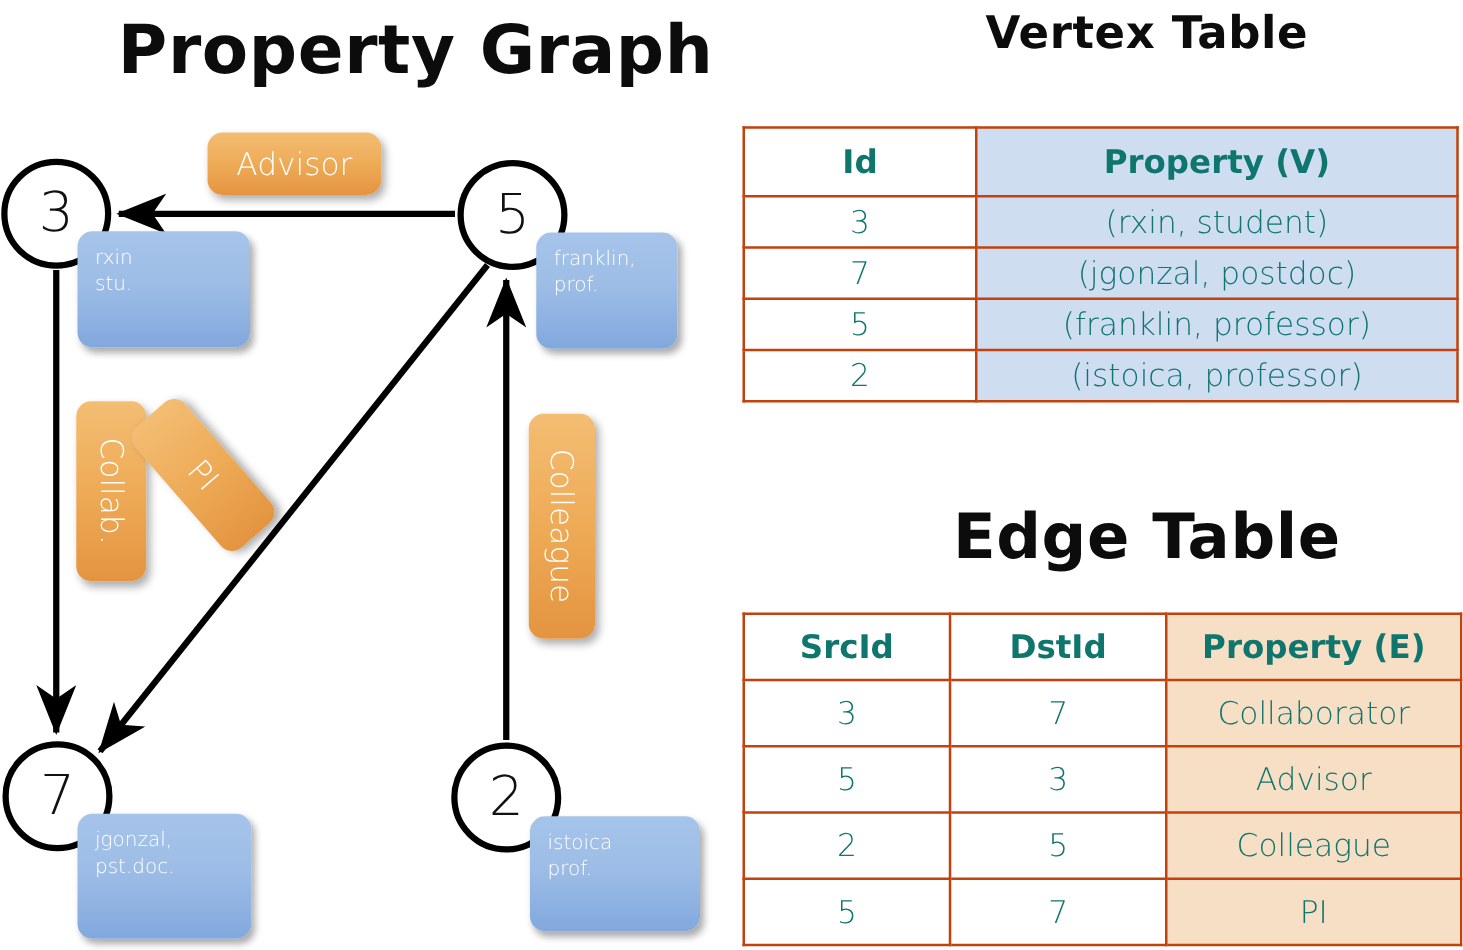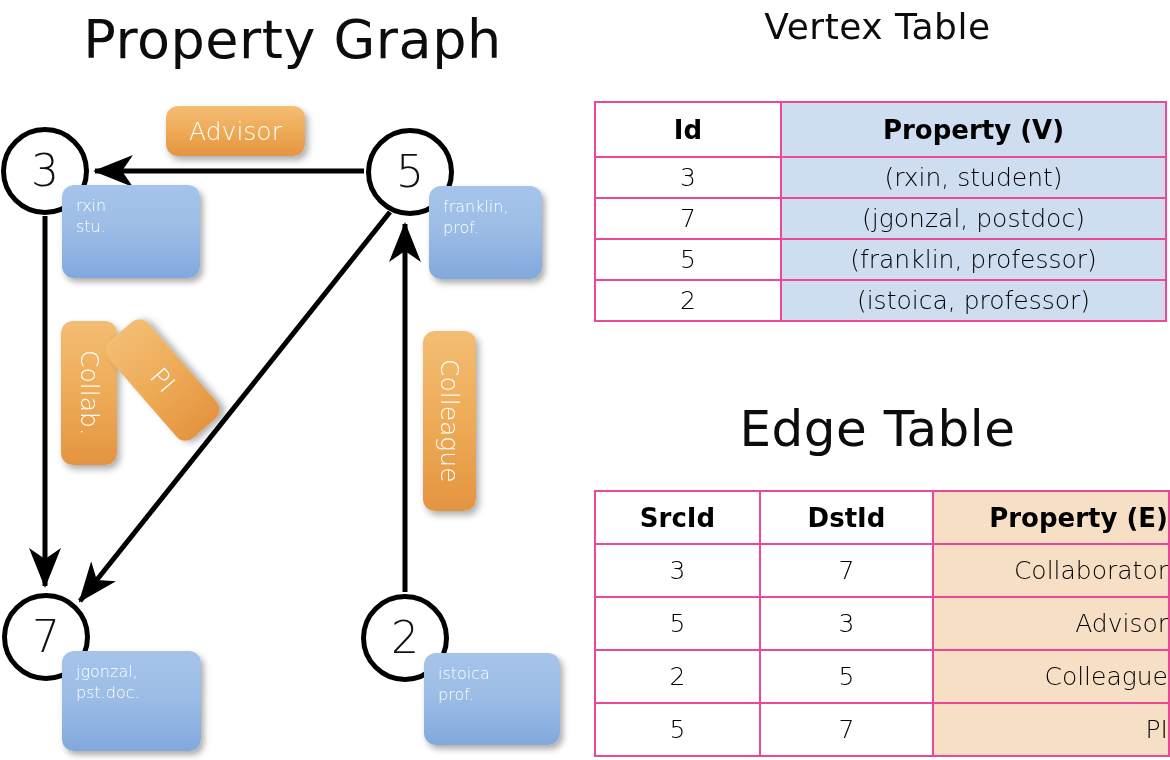--- a/index.html
+++ b/index.html
@@ -19,24 +19,25 @@
     position: absolute;
     left: 0; top: 0;
     width: 1170px;
     height: 760px;
   }
 
   
   .title {
     position: absolute;
     font-family: "DejaVu Sans", sans-serif;
-    font-weight: 400;
+    font-weight: 700;
     color: #0c0c0c;
     white-space: nowrap;
     letter-spacing: 0.5px;
+    padding-left: 40px;
   }
   #title-property-graph {
     left: 0; top: 8px;
     width: 585px;
     text-align: center;
     font-size: 54px;
   }
   #title-vertex-table {
     left: 585px; top: 6px;
     width: 585px;
@@ -154,45 +155,45 @@
   }
 
   
   .tbl {
     position: absolute;
     border-collapse: collapse;
     font-family: "DejaVu Sans", sans-serif;
     font-weight: 300;
   }
   .tbl td, .tbl th {
-    border: 2px solid #ec4899;
+    border: 2px solid #c2410c;
     text-align: center;
     padding: 0;
     font-weight: 300;
     font-size: 25px;
-    color: #000000;
+    color: #0f766e;
     height: 41px;
     box-sizing: border-box;
     margin-left: 20px;
   }
   .tbl th {
     font-weight: 700;
     font-size: 26px;
   }
 
   #vertex-table { left: 594px; top: 101px; }
   #vertex-table .col-id   { width: 186px; background:#ffffff; }
   #vertex-table .col-prop { width: 385px; background:#cfddf1; }
   #vertex-table th.col-id { height: 55px; }
   #vertex-table th.col-prop { height: 55px; }
 
   #edge-table { left: 594px; top: 490px; }
   #edge-table .col-src  { width: 176px; background:#ffffff; }
   #edge-table .col-dst  { width: 185px; background:#ffffff; }
-  #edge-table .col-eprop{ width: 246px; background:#f7dfc6;text-align:right; }
+  #edge-table .col-eprop{ width: 246px; background:#f7dfc6; }
   #edge-table th { height: 53px; }
   #edge-table td { height: 53px; }
 </style>
 </head>
 <body>
 
 <div class="stage">
 
   <div id="graph-panel">
 

